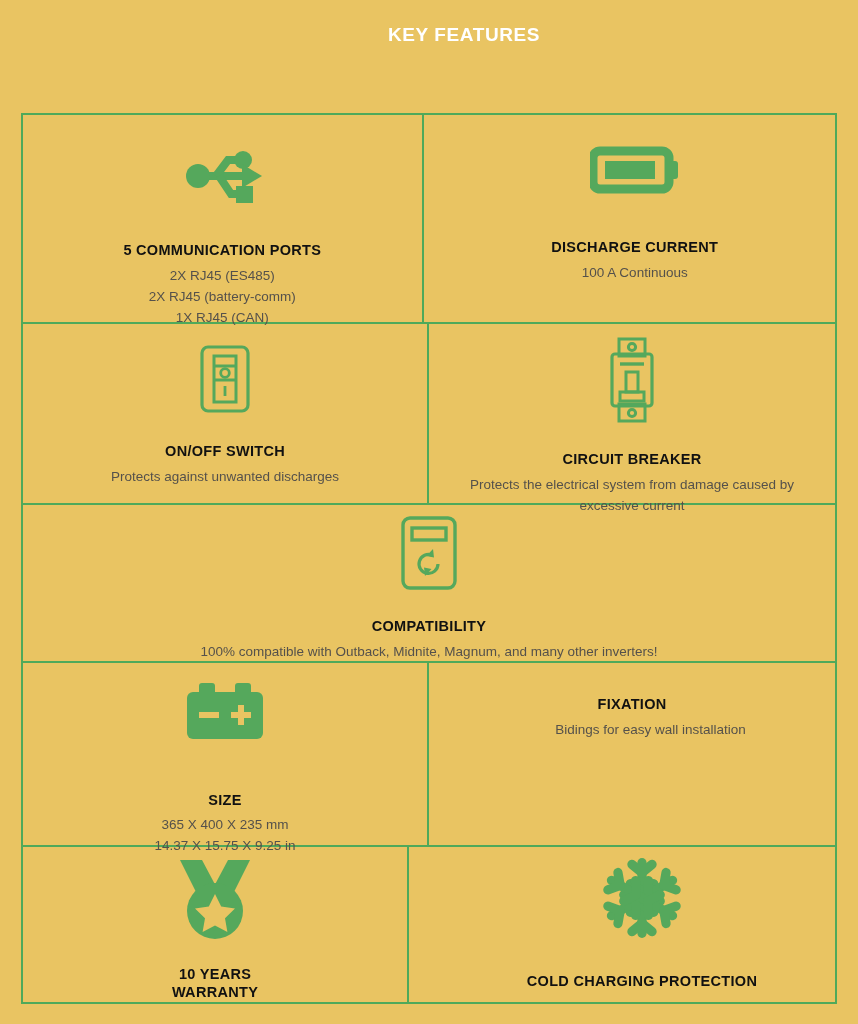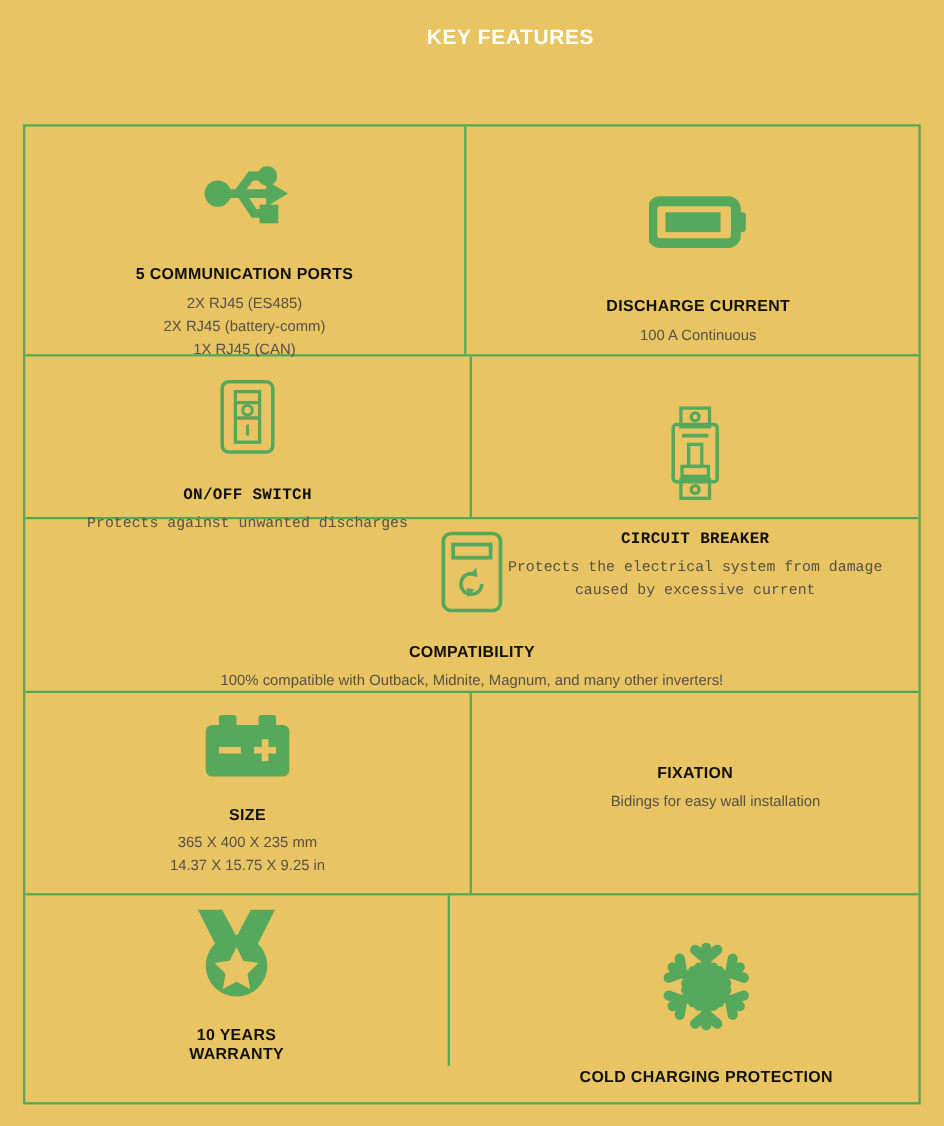--- a/index.html
+++ b/index.html
@@ -49,41 +49,40 @@
   .row {
     display: flex;
     width: 100%;
     border-bottom: 2px solid #4fa95a;
     box-sizing: border-box;
   }
   .row:last-child {
     border-bottom: none;
   }
   .row-1 { height: 209px; gap: 11px; }
-  .row-2 { height: 148px; font-family: Liberation Mono, monospace; }
+  .row-2 { height: 181px; }
   .row-3 { height: 158px; }
   .row-4 { height: 184px; }
   .row-5 { height: 155px; gap: 40px; }
 
   .cell {
     box-sizing: border-box;
     display: flex;
     flex-direction: column;
     align-items: center;
     justify-content: flex-start;
     padding: 0 10px;
     position: relative;
   }
   .cell.half {
     width: 50%;
     border-right: 2px solid #4fa95a;
   }
   .cell.half:last-child {
     border-right: none;
-    margin-top: 32px;
   }
   .cell.full {
     width: 100%;
   }
 
   .icon-wrap {
     display: flex;
     align-items: center;
     justify-content: center;
   }
@@ -123,21 +122,21 @@
 
   .c-breaker .icon-wrap { margin-top: 12px; }
   .c-breaker .feat-title { margin-top: 26px; }
   .c-breaker .feat-desc { margin-top: 7px; }
 
   .c-compat .icon-wrap { margin-top: 10px; }
   .c-compat .feat-title { margin-top: 26px; }
   .c-compat .feat-desc { margin-top: 7px; }
 
   .c-size .icon-wrap { margin-top: 18px; }
-  .c-size .feat-title { margin-top: 24px; }
+  .c-size .feat-title { margin-top: 50px; }
   .c-size .feat-desc { margin-top: 6px; }
 
   .c-fixation .feat-title { margin-top: 32px; }
   .c-fixation .feat-desc { margin-top: 7px; padding-left: 37px; }
 
   .c-warranty .icon-wrap { margin-top: 9px; }
   .c-warranty .feat-title { margin-top: 23px; }
 
   .c-cold .icon-wrap { margin-top: 9px; }
   .c-cold .feat-title { margin-top: 32px; }

